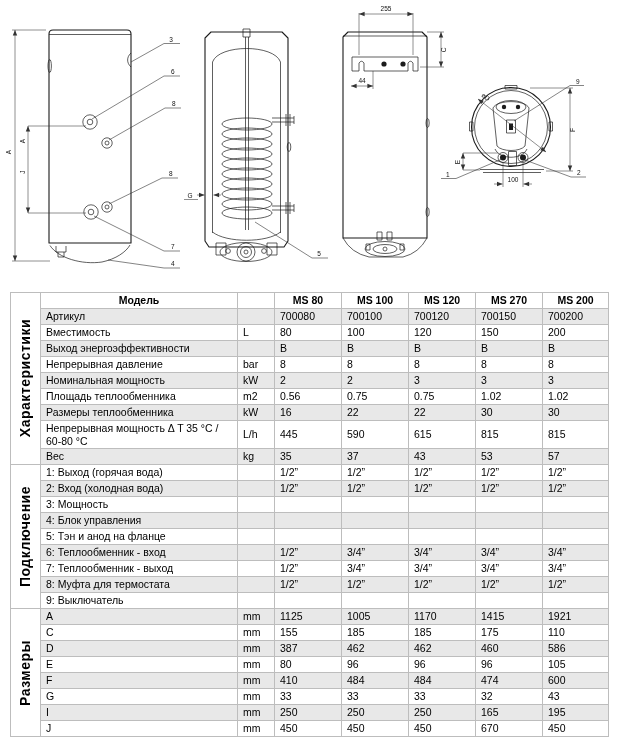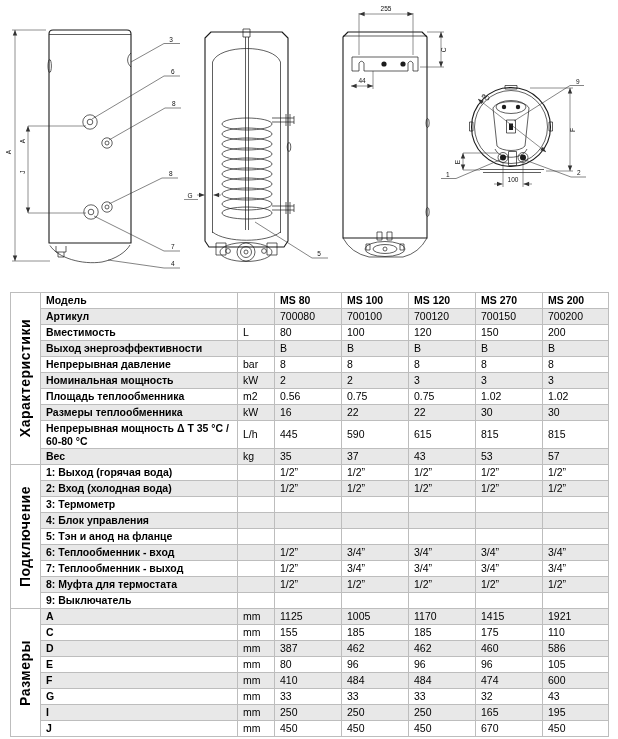--- a/index.html
+++ b/index.html
@@ -11,22 +11,22 @@
   svg text{font-family:"Liberation Sans",sans-serif;fill:#111;}
   .ol{fill:none;stroke:#1b1b1b;stroke-width:1.1;stroke-linejoin:round;}
   .tl{fill:none;stroke:#1b1b1b;stroke-width:0.7;stroke-linejoin:round;}
   .dim{fill:none;stroke:#333;stroke-width:0.55;}
   .ldr{fill:none;stroke:#333;stroke-width:0.6;}
   .lbl{font-size:6.5px;}
   .table-wrap{position:absolute;left:10px;top:292px;width:600px;}
   table{border-collapse:collapse;table-layout:fixed;width:598px;font-size:10.5px;}
   td{border:1px solid var(--border);padding:1px 5px;height:13px;line-height:12.5px;vertical-align:middle;overflow:hidden;}
   tr.alt td{background:var(--alt);}
-  td.name{font-weight:bold;}
-  tr.hdr td{font-weight:bold;}
+  td.name{font-weight:normal;}
+  tr.hdr td{font-weight:bold;text-align:center;}
   td.sec-cell{background:#fff !important;padding:0;}
   td.sec-cell div{display:flex;align-items:center;justify-content:center;height:100%;}
   td.sec-cell span{writing-mode:vertical-rl;transform:rotate(180deg);font-weight:bold;font-size:14px;letter-spacing:0.5px;white-space:nowrap;}
 </style>
 </head>
 <body>
 
 <div class="page">
 
   <div class="drawings">
@@ -340,21 +340,21 @@
           <tr class="alt">
             <td class="name">2: Вход (холодная вода)</td>
             <td></td>
             <td>1/2”</td>
             <td>1/2”</td>
             <td>1/2”</td>
             <td>1/2”</td>
             <td>1/2”</td>
           </tr>
           <tr>
-            <td class="name">3: Термометр</td>
+            <td class="name">3: Мощность</td>
             <td></td>
             <td></td>
             <td></td>
             <td></td>
             <td></td>
             <td></td>
           </tr>
           <tr class="alt">
             <td class="name">4: Блок управления</td>
             <td></td>

